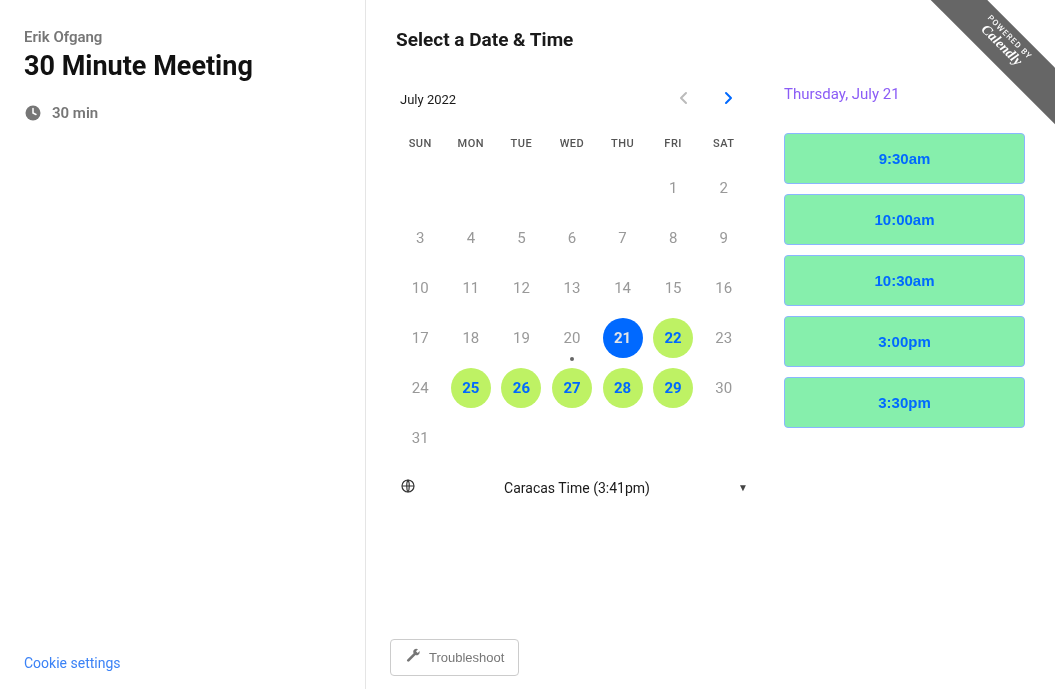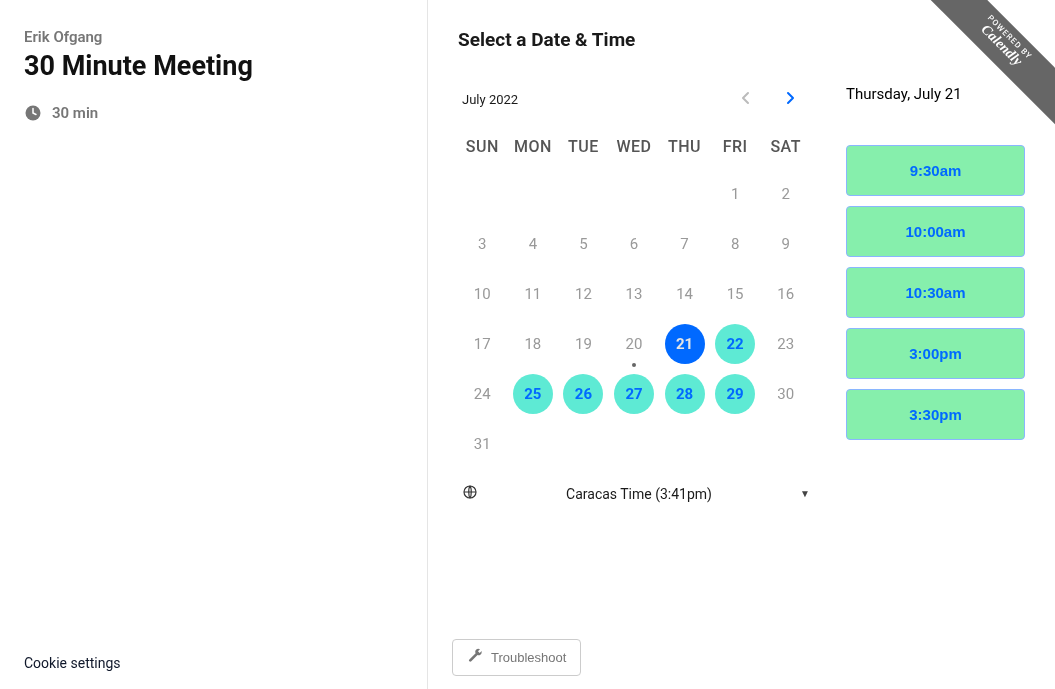--- a/index.html
+++ b/index.html
@@ -10,21 +10,21 @@
     width: 1055px;
     height: 689px;
     overflow: hidden;
     position: relative;
   }
   .container {
     display: flex;
     height: 100%;
   }
   .sidebar {
-    width: 428px;
+    width: 366px;
     border-right: 1px solid #e5e5e5;
     padding: 28px 30px 20px 24px;
     display: flex;
     flex-direction: column;
     position: relative;
   }
   .host-name {
     color: #767676;
     font-size: 15px;
     font-weight: 600;
@@ -42,21 +42,21 @@
     gap: 10px;
     color: #767676;
     font-size: 15px;
     font-weight: 600;
   }
   .clock-icon svg { display: block; }
   .cookie-link {
     position: absolute;
     bottom: 18px;
     left: 24px;
-    color: #0f172a;
+    color: #3b82f6;
     font-size: 14px;
     cursor: pointer;
   }
   .main {
     flex: 1;
     padding: 28px 30px 20px 30px;
     position: relative;
     display: flex;
     flex-direction: column;
   }
@@ -100,21 +100,21 @@
     border-radius: 50%;
   }
   .nav-btn.disabled { cursor: default; }
   .cal-grid {
     display: grid;
     grid-template-columns: repeat(7, 1fr);
     gap: 6px 2px;
   }
   .dow {
     text-align: center;
-    font-size: 16px;
+    font-size: 11px;
     font-weight: 500;
     color: #555;
     letter-spacing: 0.5px;
     padding-bottom: 10px;
   }
   .day-cell {
     height: 44px;
     display: flex;
     align-items: center;
     justify-content: center;
@@ -125,21 +125,21 @@
     height: 40px;
     border-radius: 50%;
     display: flex;
     align-items: center;
     justify-content: center;
     font-size: 15px;
     color: #999;
     position: relative;
   }
   .day.available {
-    background: #5eead4;
+    background: #bef264;
     color: #0069ff;
     font-weight: 700;
     cursor: pointer;
   }
   .day.selected {
     background: #0069ff;
     color: #e5e5e5;
     font-weight: 700;
     cursor: pointer;
   }
@@ -168,22 +168,22 @@
   .tz-caret {
     font-size: 10px;
     color: #444;
   }
   .timeslots {
     flex: 1;
     max-width: 250px;
   }
   .selected-date {
     font-size: 15px;
-    color: #000000;
-    margin-bottom: 42px;
+    color: #8b5cf6;
+    margin-bottom: 30px;
     margin-top: 2px;
   }
   .slot-list {
     display: flex;
     flex-direction: column;
     gap: 10px;
   }
   .slot-btn {
     border: 1px solid #8ab6ff;
     background: #86efac;

